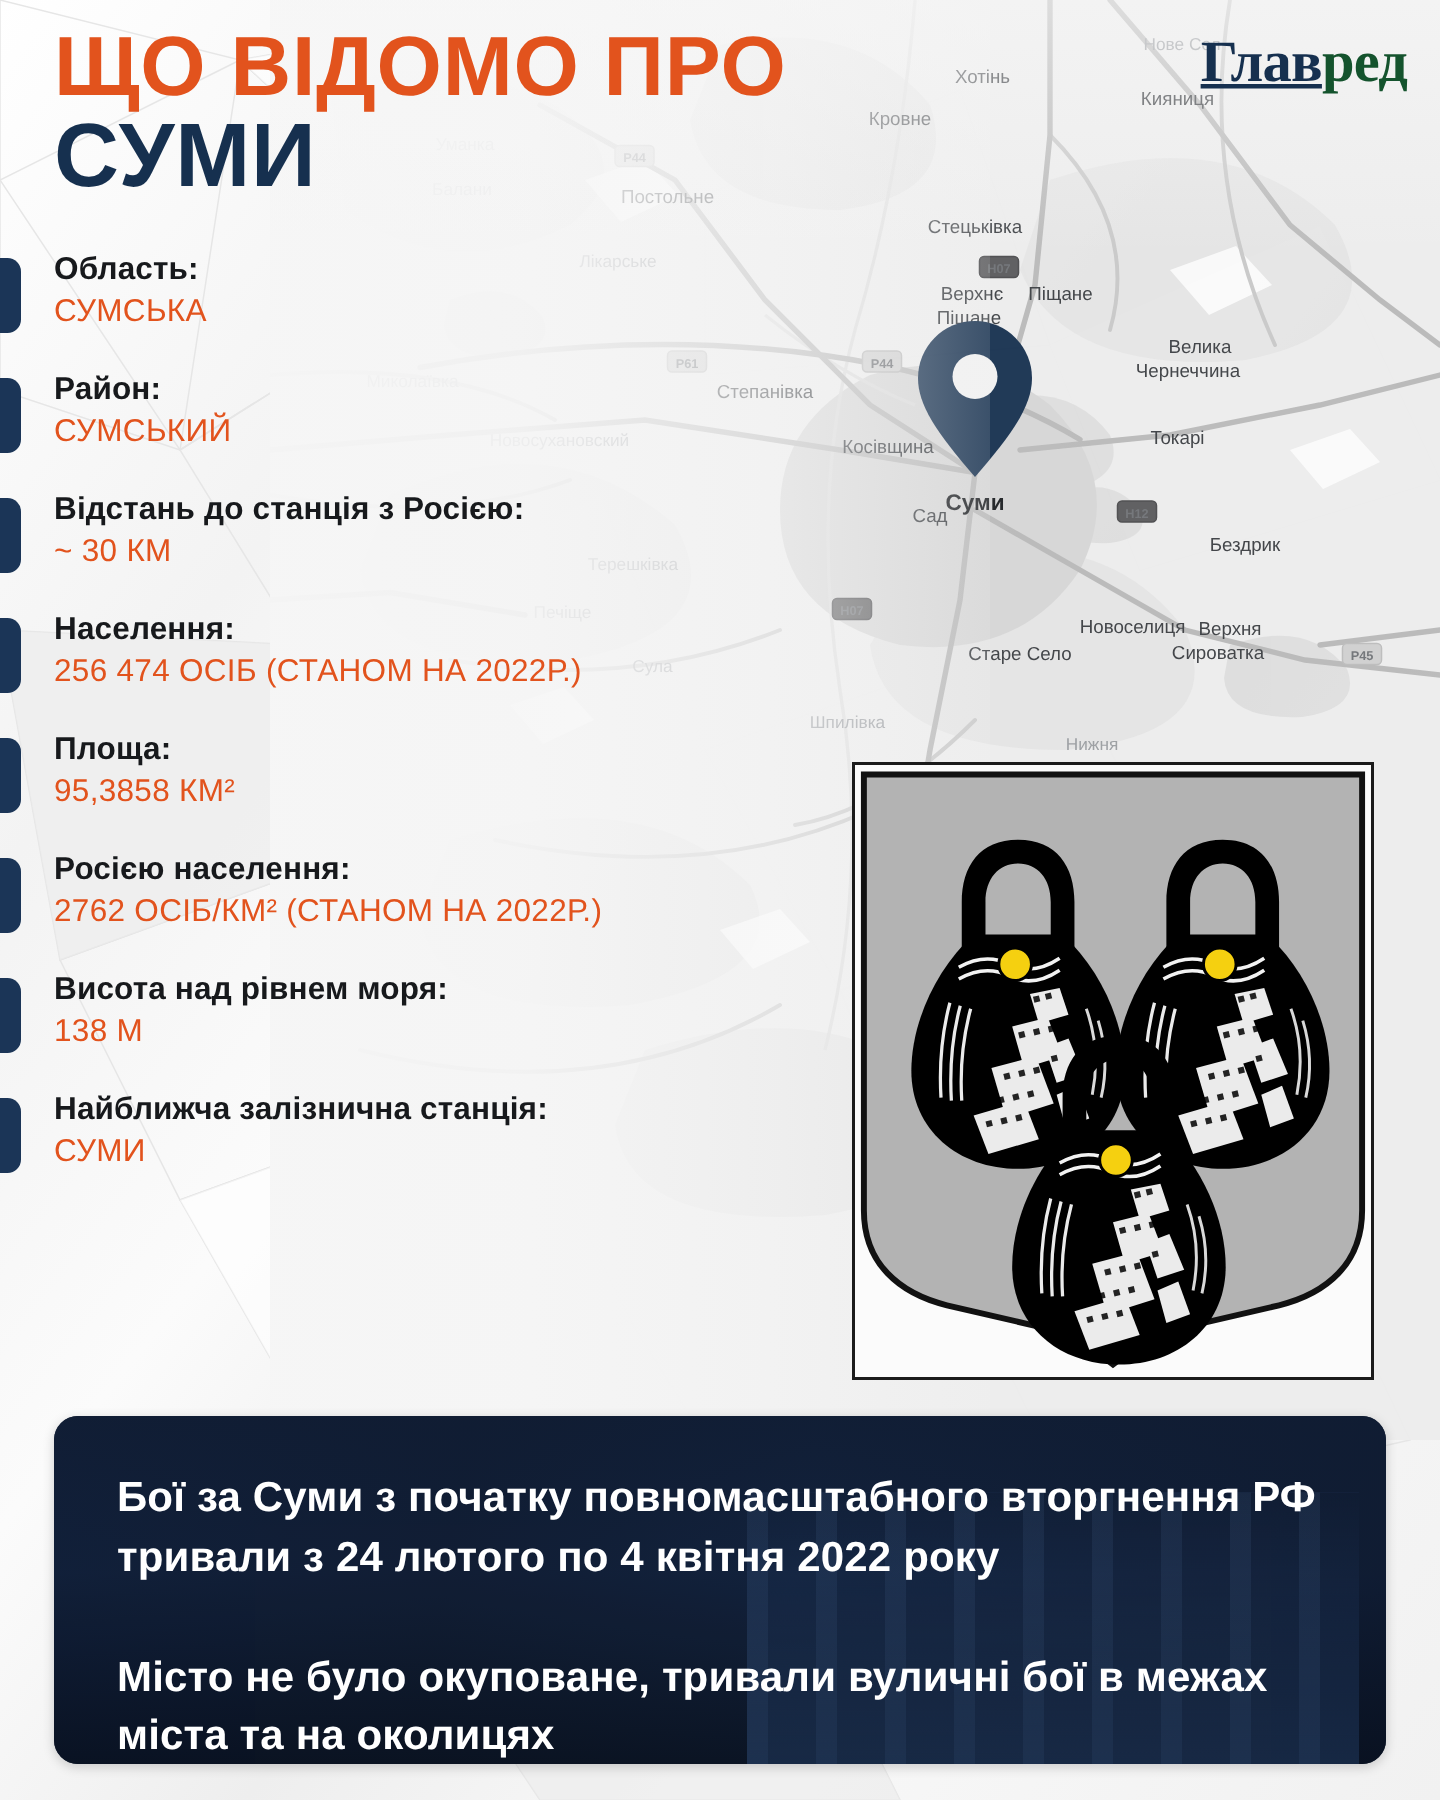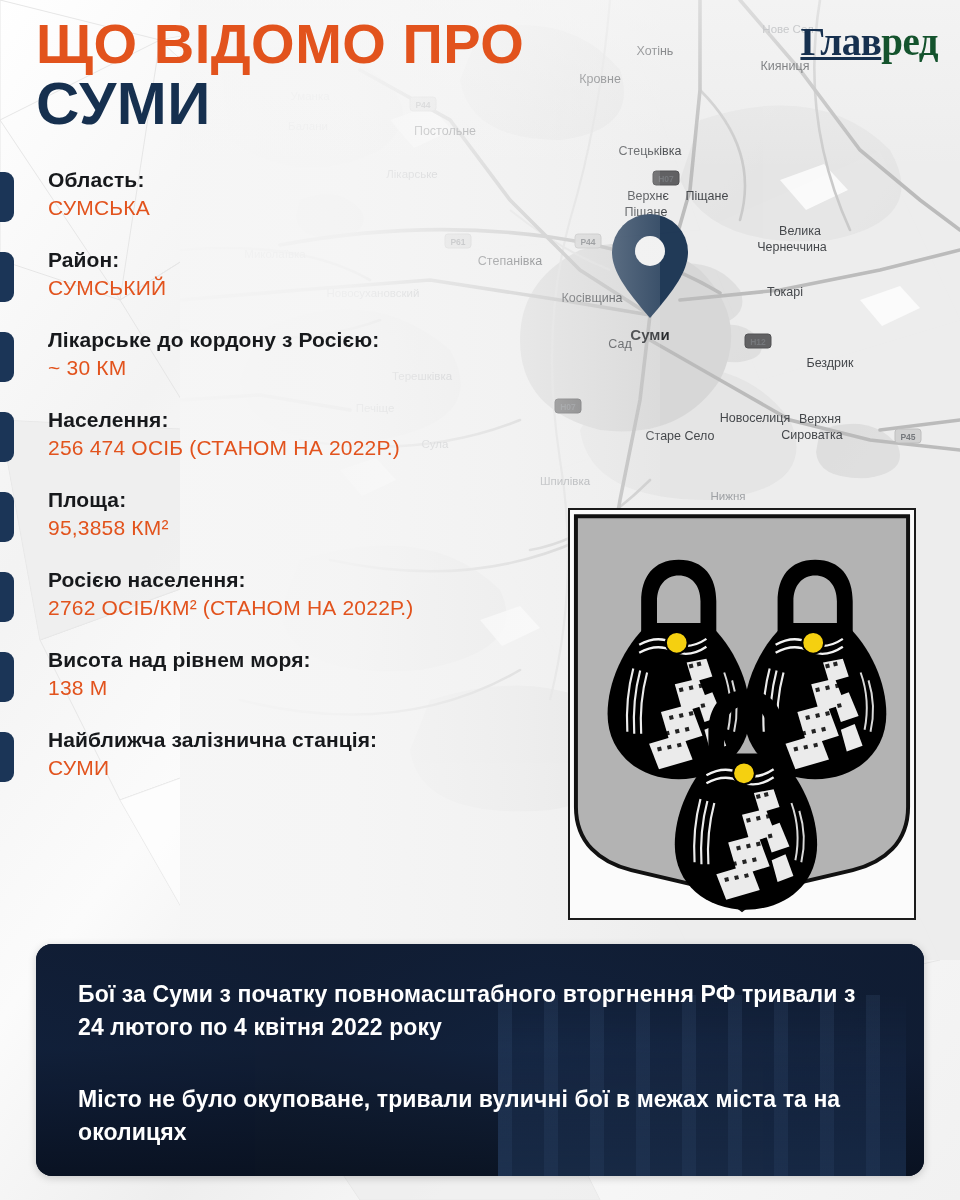--- a/index.html
+++ b/index.html
@@ -90,21 +90,21 @@
     margin-top:6px;
   }
 
   
   #facts {
     position:absolute; left:0; top:168px; width:560px;
     z-index:25;
   }
   .fact {
     position:relative;
-    padding-left:48px;
+    padding-left:36px;
     margin-bottom:22px;
     min-height:58px;
   }
   .fact .bullet {
     position:absolute;
     left:-14px; top:4px;
     width:28px; height:50px;
     background:#1b3557;
     border-radius:9px;
   }
@@ -163,21 +163,21 @@
       linear-gradient(to top, rgba(40,70,115,.42), rgba(40,70,115,0)),
       repeating-linear-gradient(90deg, rgba(110,150,200,.10) 0 14px, rgba(110,150,200,0) 14px 46px);
   }
   #panel .ptext {
     position:relative;
     z-index:2;
     padding:34px 40px 0 42px;
     color:#ffffff;
   }
   #panel .ptext p {
-    font-size:23px;
+    font-size:28px;
     font-weight:bold;
     line-height:1.42;
     letter-spacing:.1px;
   }
   #panel .ptext p.second { margin-top:40px; }
 </style>
 </head>
 <body>
 
 <div id="poster">
@@ -376,21 +376,21 @@
         <span class="f-label">Область:</span>
         <span class="f-value">СУМСЬКА</span>
       </div>
       <div class="fact">
         <span class="bullet"></span>
         <span class="f-label">Район:</span>
         <span class="f-value">СУМСЬКИЙ</span>
       </div>
       <div class="fact">
         <span class="bullet"></span>
-        <span class="f-label">Лікарське до кордону з Росією:</span>
+        <span class="f-label">Відстань до станція з Росією:</span>
         <span class="f-value">~ 30 КМ</span>
       </div>
       <div class="fact">
         <span class="bullet"></span>
         <span class="f-label">Населення:</span>
         <span class="f-value">256 474 ОСІБ (СТАНОМ НА 2022Р.)</span>
       </div>
       <div class="fact">
         <span class="bullet"></span>
         <span class="f-label">Площа:</span>

